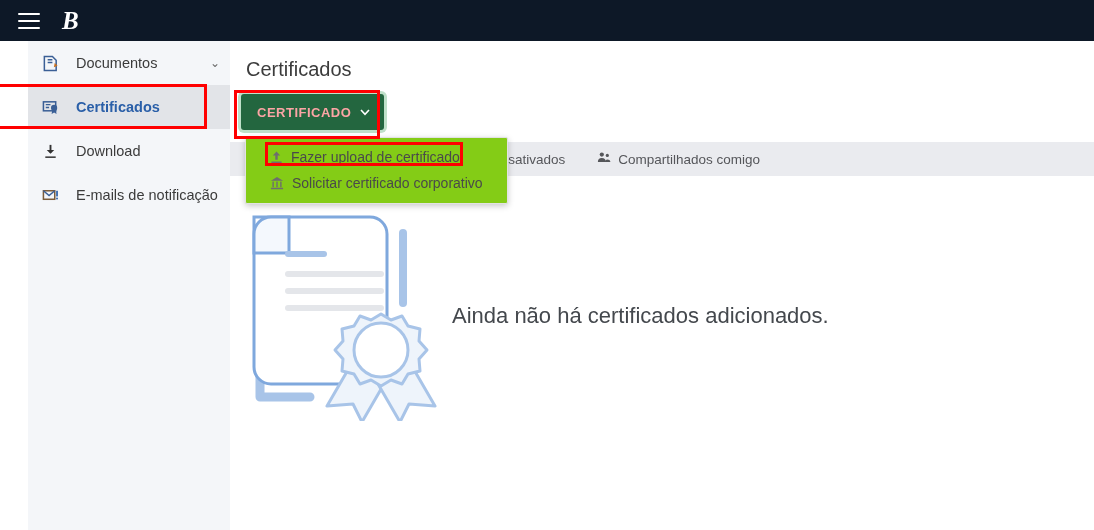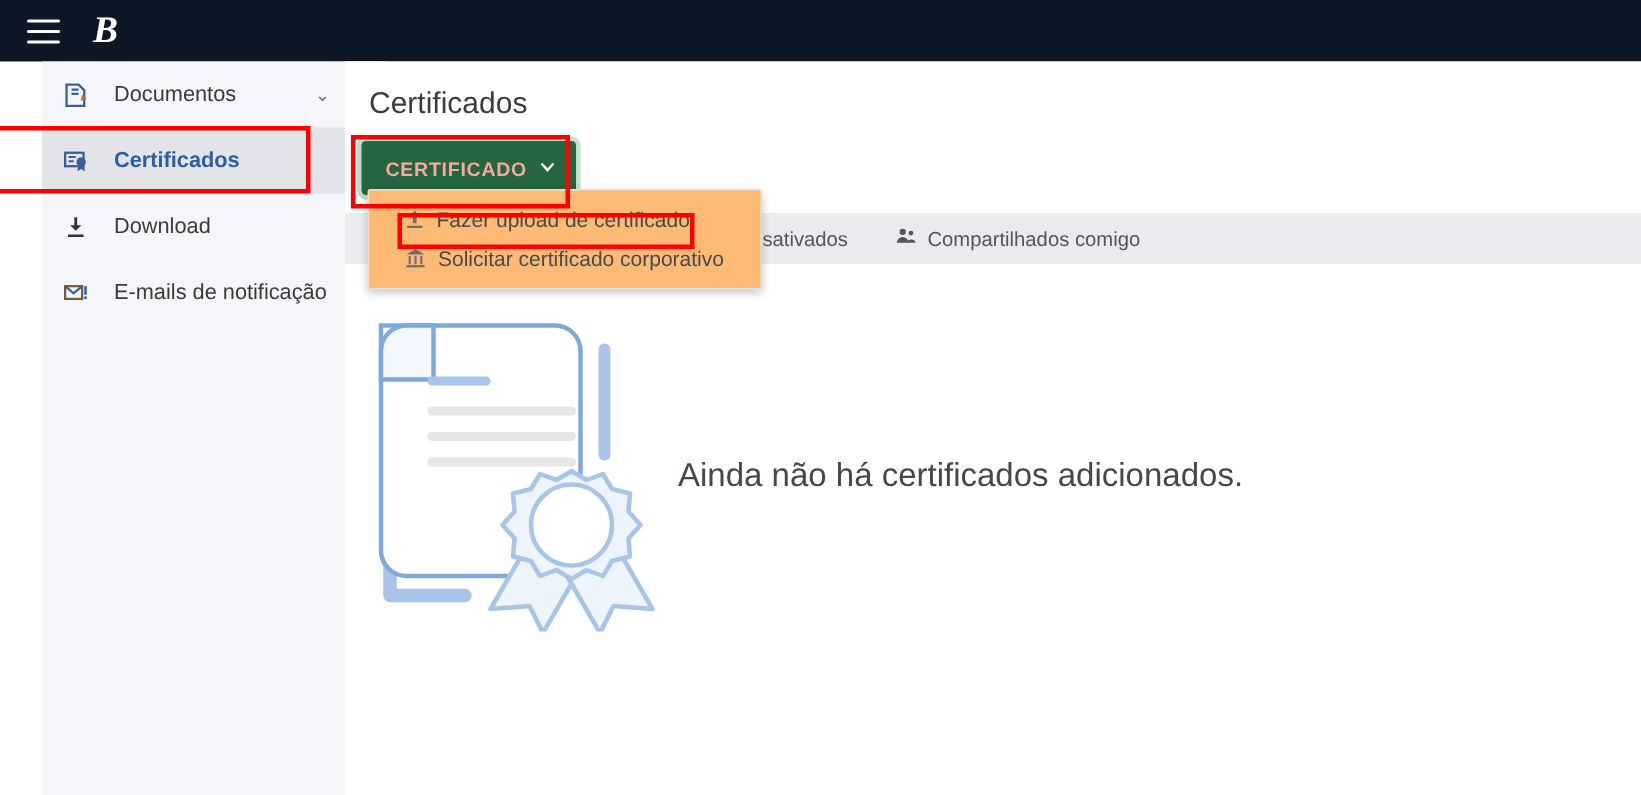--- a/index.html
+++ b/index.html
@@ -122,23 +122,23 @@
   }
   .tab {
     display: flex; align-items: center; gap: 7px;
     font-size: 13.5px; color: #55565a;
     padding: 0 16px; height: 100%;
     cursor: pointer; white-space: nowrap;
   }
 
   
   .dropdown {
-    position: absolute; top: 85px; left: 15px;
+    position: absolute; top: 96px; left: 15px;
     width: 263px;
-    background: #fdba74;
+    background: #84cc16;
     border: 1px solid #e2e2e2;
     border-radius: 2px;
     box-shadow: 0 2px 6px rgba(0,0,0,.22);
     padding: 6px 0 7px 0;
     z-index: 40;
   }
   .dd-item {
     display: flex; align-items: center; gap: 8px;
     padding: 5px 10px 5px 24px;
     font-size: 14px; color: #4a4a4a;

